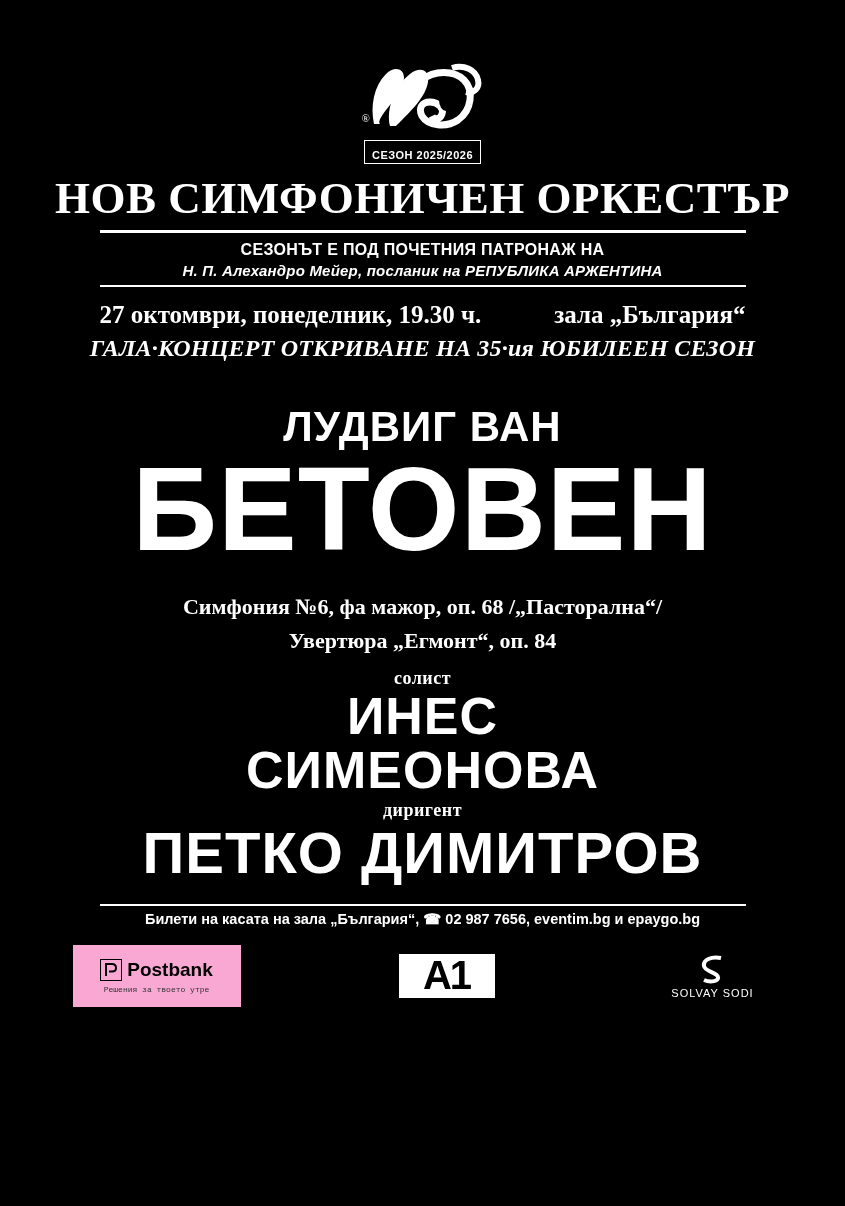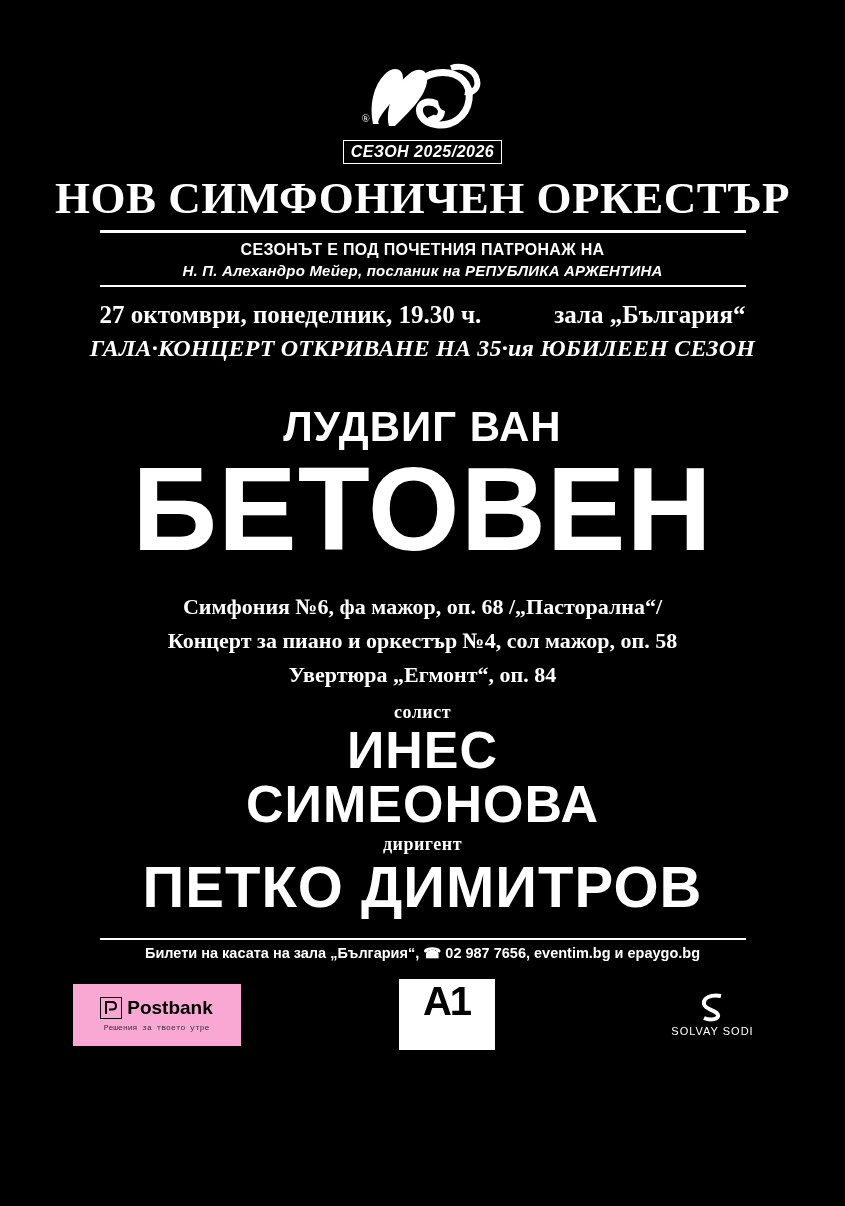--- a/index.html
+++ b/index.html
@@ -45,26 +45,25 @@
   .logo-reg {
     position: absolute;
     left: 4px;
     bottom: 12px;
     font-size: 11px;
     font-family: "Liberation Serif", serif;
   }
   .season-badge {
     margin-top: 4px;
     border: 1.5px solid #ffffff;
-    padding: 2px 7px 2px 7px;
-    font-family: "Liberation Sans", sans-serif;
-    font-weight: bold;
-    font-size: 16px;
+    padding: 8px 7px 2px 7px;
+    font-family: "Liberation Sans", sans-serif;
+    font-weight: bold;
+    font-size: 11px;
     letter-spacing: 0.5px;
-    font-style: italic;
   }
 
   
   .org-name {
     margin-top: 12px;
     font-family: "Liberation Serif", serif;
     font-weight: bold;
     font-size: 45px;
     letter-spacing: 0.5px;
     line-height: 1;
@@ -232,23 +231,23 @@
   .pb-tag {
     font-family: Liberation Mono, monospace;
     font-size: 8px;
     color: #333333;
     margin-top: 4px;
   }
   .sponsor-a1 {
     background: #ffffff;
     color: #000000;
     width: 96px;
-    height: 71px;
-    display: flex;
-    align-items: flex-start;
+    height: 44px;
+    display: flex;
+    align-items: flex-end;
     justify-content: center;
     font-family: "Liberation Sans", sans-serif;
     font-weight: bold;
     font-size: 40px;
     letter-spacing: -2px;
   }
   .sponsor-solvay {
     width: 120px;
     height: 62px;
     display: flex;
@@ -298,21 +297,20 @@
     <span>зала „България“</span>
   </div>
 
   <div class="gala-line">ГАЛА·КОНЦЕРТ ОТКРИВАНЕ НА 35·ия ЮБИЛЕЕН СЕЗОН</div>
 
   <div class="composer-first">ЛУДВИГ ВАН</div>
   <div class="composer-last">БЕТОВЕН</div>
 
   <div class="programme">
     <div>Симфония №6, фа мажор, оп. 68 /„Пасторална“/</div>
-    <div>Концерт за пиано и оркестър №4, сол мажор, оп. 58</div>
     <div>Увертюра „Егмонт“, оп. 84</div>
   </div>
 
   <div class="role">солист</div>
   <div class="soloist-name">ИНЕС</div>
   <div class="soloist-name">СИМЕОНОВА</div>
 
   <div class="conductor-role">диригент</div>
   <div class="conductor-name">ПЕТКО ДИМИТРОВ</div>
 

